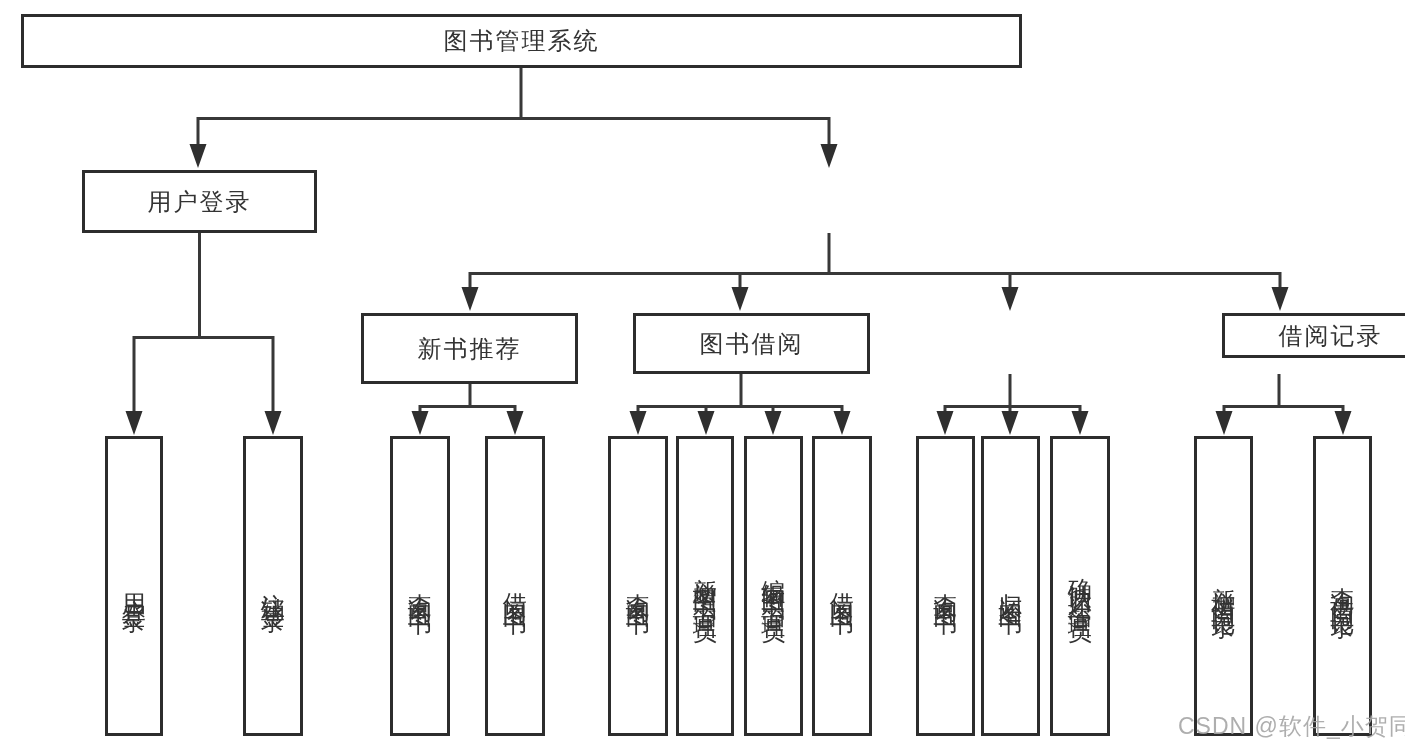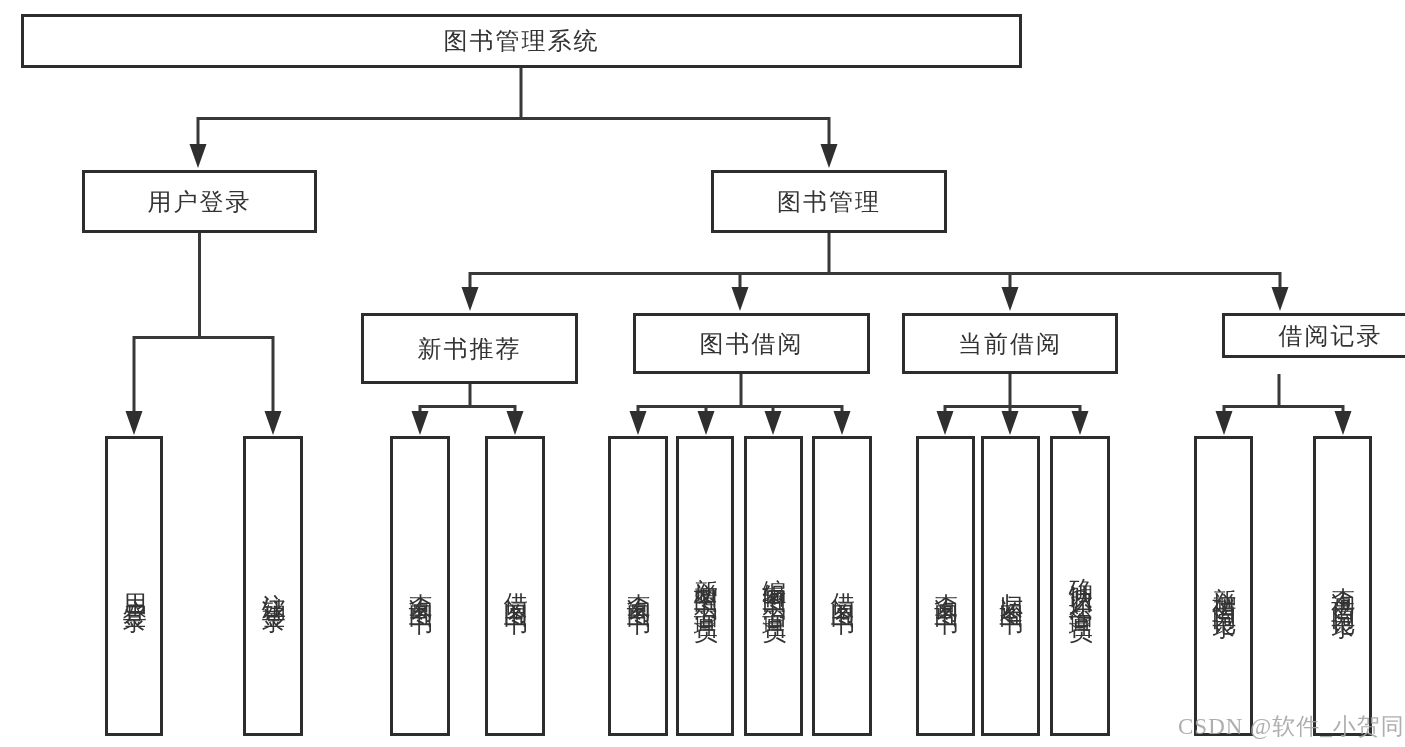--- a/index.html
+++ b/index.html
@@ -1,20 +1,20 @@
 <!DOCTYPE html>
 <html><head>
 <meta charset="utf-8">
 <style>
   html,body{margin:0;padding:0;background:#fff;}
   .canvas{
     position:relative;
     width:1405px;height:747px;
     background:#fff;
-    font-family:Liberation Serif, serif;
+    font-family:Liberation Sans, sans-serif;
     overflow:hidden;
   }
   #conn-svg{position:absolute;left:0;top:0;width:1405px;height:747px;}
   .box{
     position:absolute;
     box-sizing:border-box;
     background:#fff;
     border:3px solid #2d2d2d;
     display:flex;align-items:center;justify-content:center;
     font-size:24px;color:#333333;letter-spacing:2px;
@@ -43,25 +43,23 @@
 <div class="canvas">
 
   <svg id="conn-svg" viewBox="0 0 1405 747" xmlns="http://www.w3.org/2000/svg">
       <path d="M521 68 V118.5 M198 146 V118.5 H829 V146 M199.5 233 V337.5 M134 416 V337.5 H273 V416 M829 233 V273.5 M470 293 V273.5 H1280 V293 M740 273.5 V293 M1010 273.5 V293 M470 374 V406.5 M420 416 V406.5 H515 V416 M741 374 V406.5 M638 416 V406.5 H842 V416 M706 406.5 V416 M773 406.5 V416 M1010 374 V406.5 M945 416 V406.5 H1080 V416 M1010 406.5 V416 M1279 374 V406.5 M1224 416 V406.5 H1343 V416" fill="none" stroke="#383838" stroke-width="3"></path>
       <path d="M189.5 144 H206.5 L198 168 Z M820.5 144 H837.5 L829 168 Z M125.5 411 H142.5 L134 435 Z M264.5 411 H281.5 L273 435 Z M461.5 287 H478.5 L470 311 Z M731.5 287 H748.5 L740 311 Z M1001.5 287 H1018.5 L1010 311 Z M1271.5 287 H1288.5 L1280 311 Z M411.5 411 H428.5 L420 435 Z M506.5 411 H523.5 L515 435 Z M629.5 411 H646.5 L638 435 Z M697.5 411 H714.5 L706 435 Z M764.5 411 H781.5 L773 435 Z M833.5 411 H850.5 L842 435 Z M936.5 411 H953.5 L945 435 Z M1001.5 411 H1018.5 L1010 435 Z M1071.5 411 H1088.5 L1080 435 Z M1215.5 411 H1232.5 L1224 435 Z M1334.5 411 H1351.5 L1343 435 Z" fill="#2f2f2f"></path>
     </svg>
 
   <div class="box" style="left:21px;top:14px;width:1001px;height:54px">图书管理系统</div>
 
   <div class="box" style="left:82px;top:170px;width:235px;height:63px">用户登录</div>
-  <div class="box" style="left:711px;top:170px;width:236px;height:63px">图书管理</div>
 
   <div class="box" style="left:361px;top:313px;width:217px;height:71px">新书推荐</div>
   <div class="box" style="left:633px;top:313px;width:237px;height:61px">图书借阅</div>
-  <div class="box" style="left:902px;top:313px;width:216px;height:61px">当前借阅</div>
   <div class="box" style="left:1222px;top:313px;width:217px;height:45px">借阅记录</div>
 
   <div class="box leaf" style="left:105px;top:436px;width:58px;height:300px">
     <span>用户登录</span>
   </div>
   <div class="box leaf" style="left:243px;top:436px;width:60px;height:300px">
     <span>注销登录</span>
   </div>
 
   <div class="box leaf" style="left:390px;top:436px;width:60px;height:300px">

